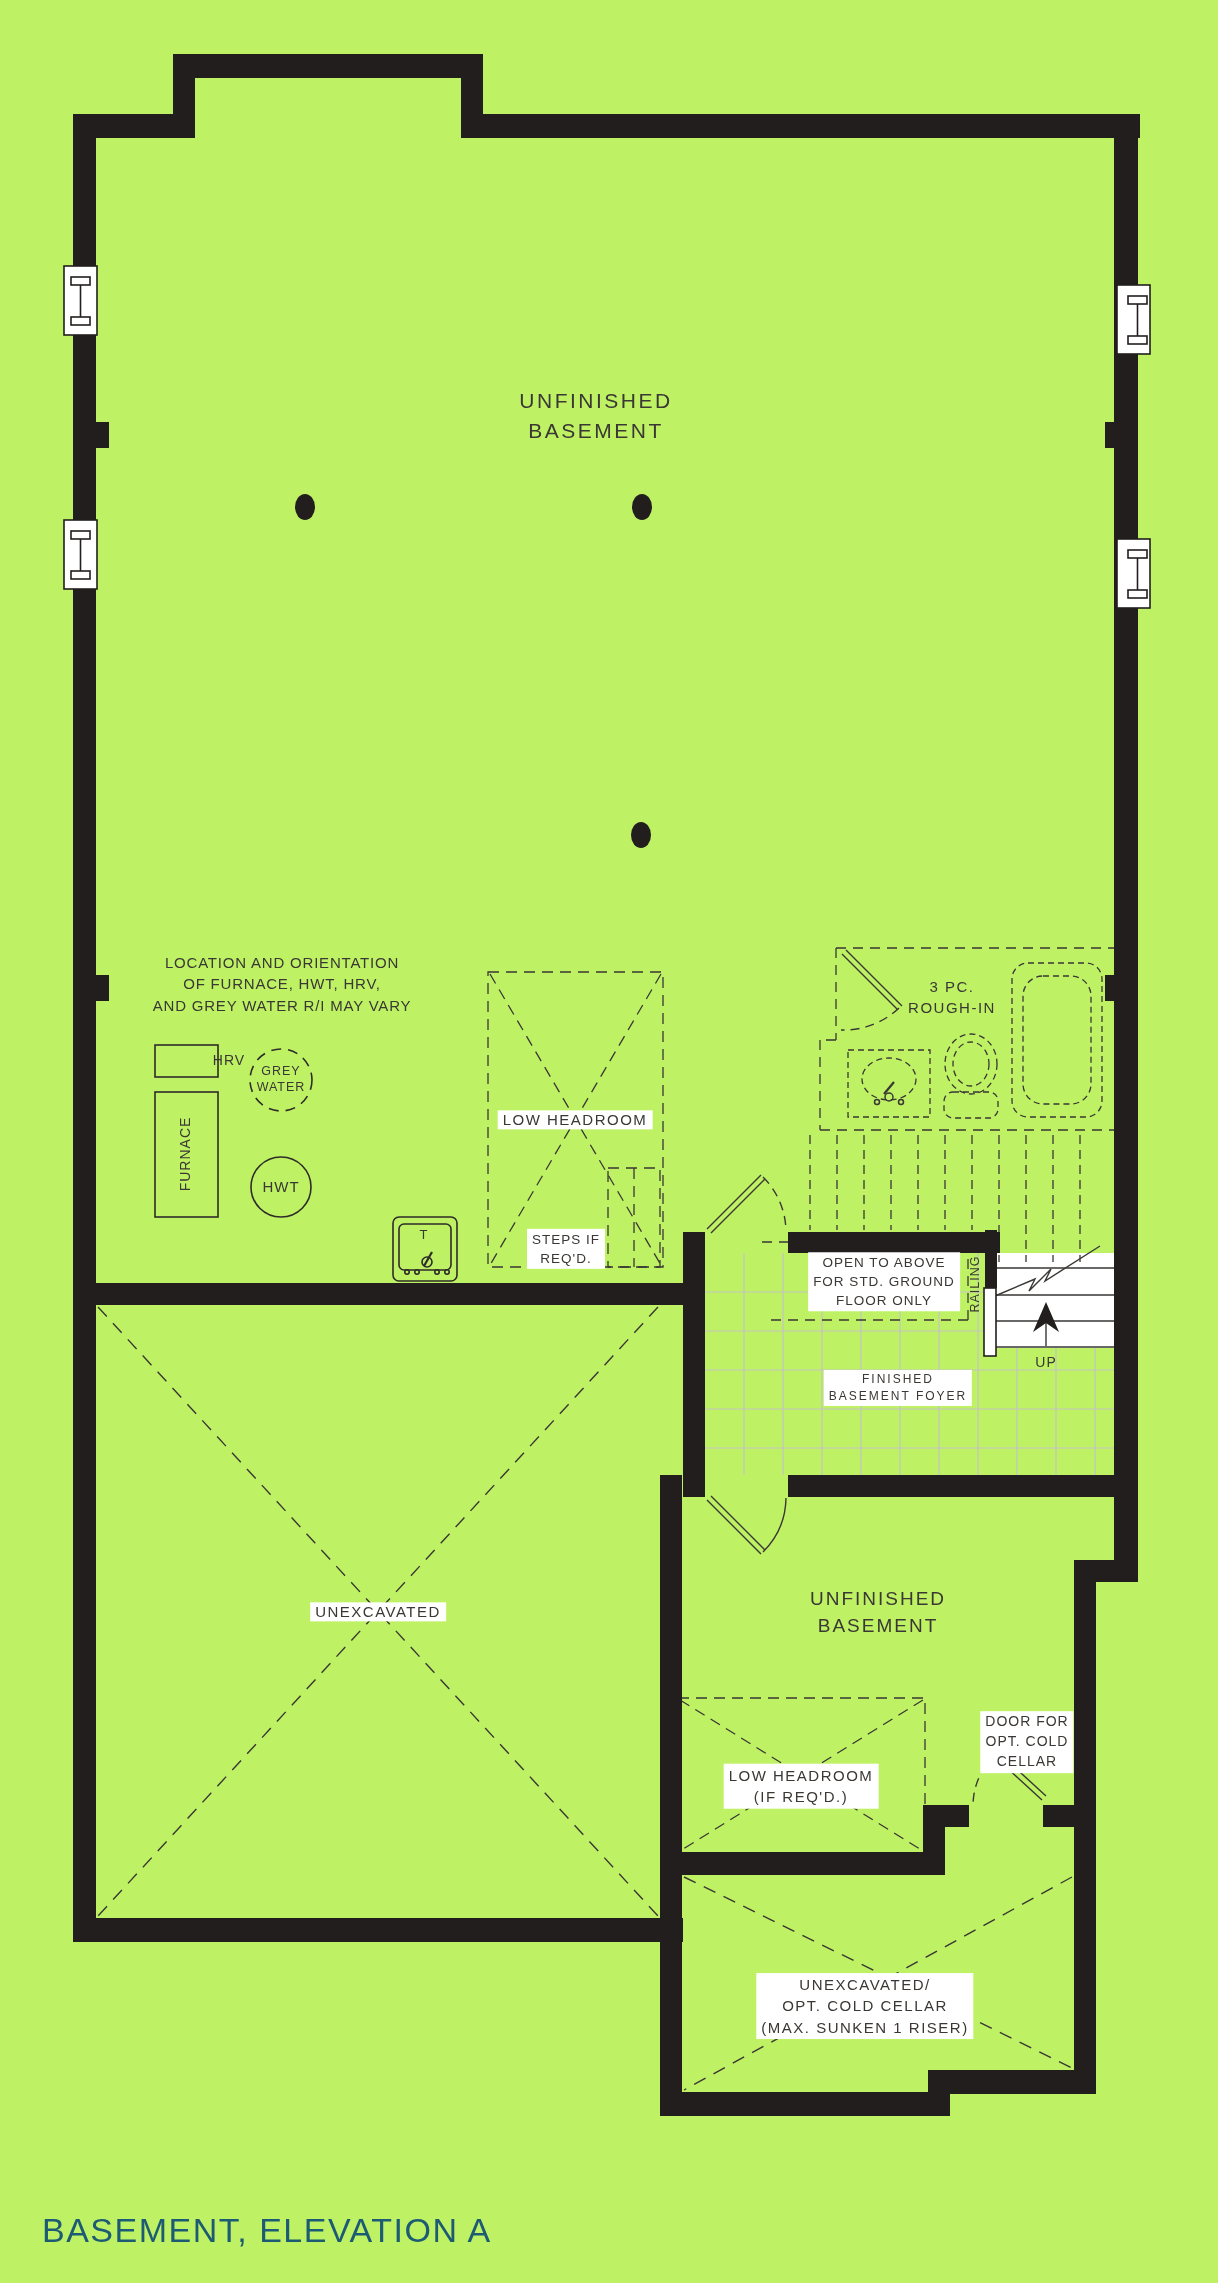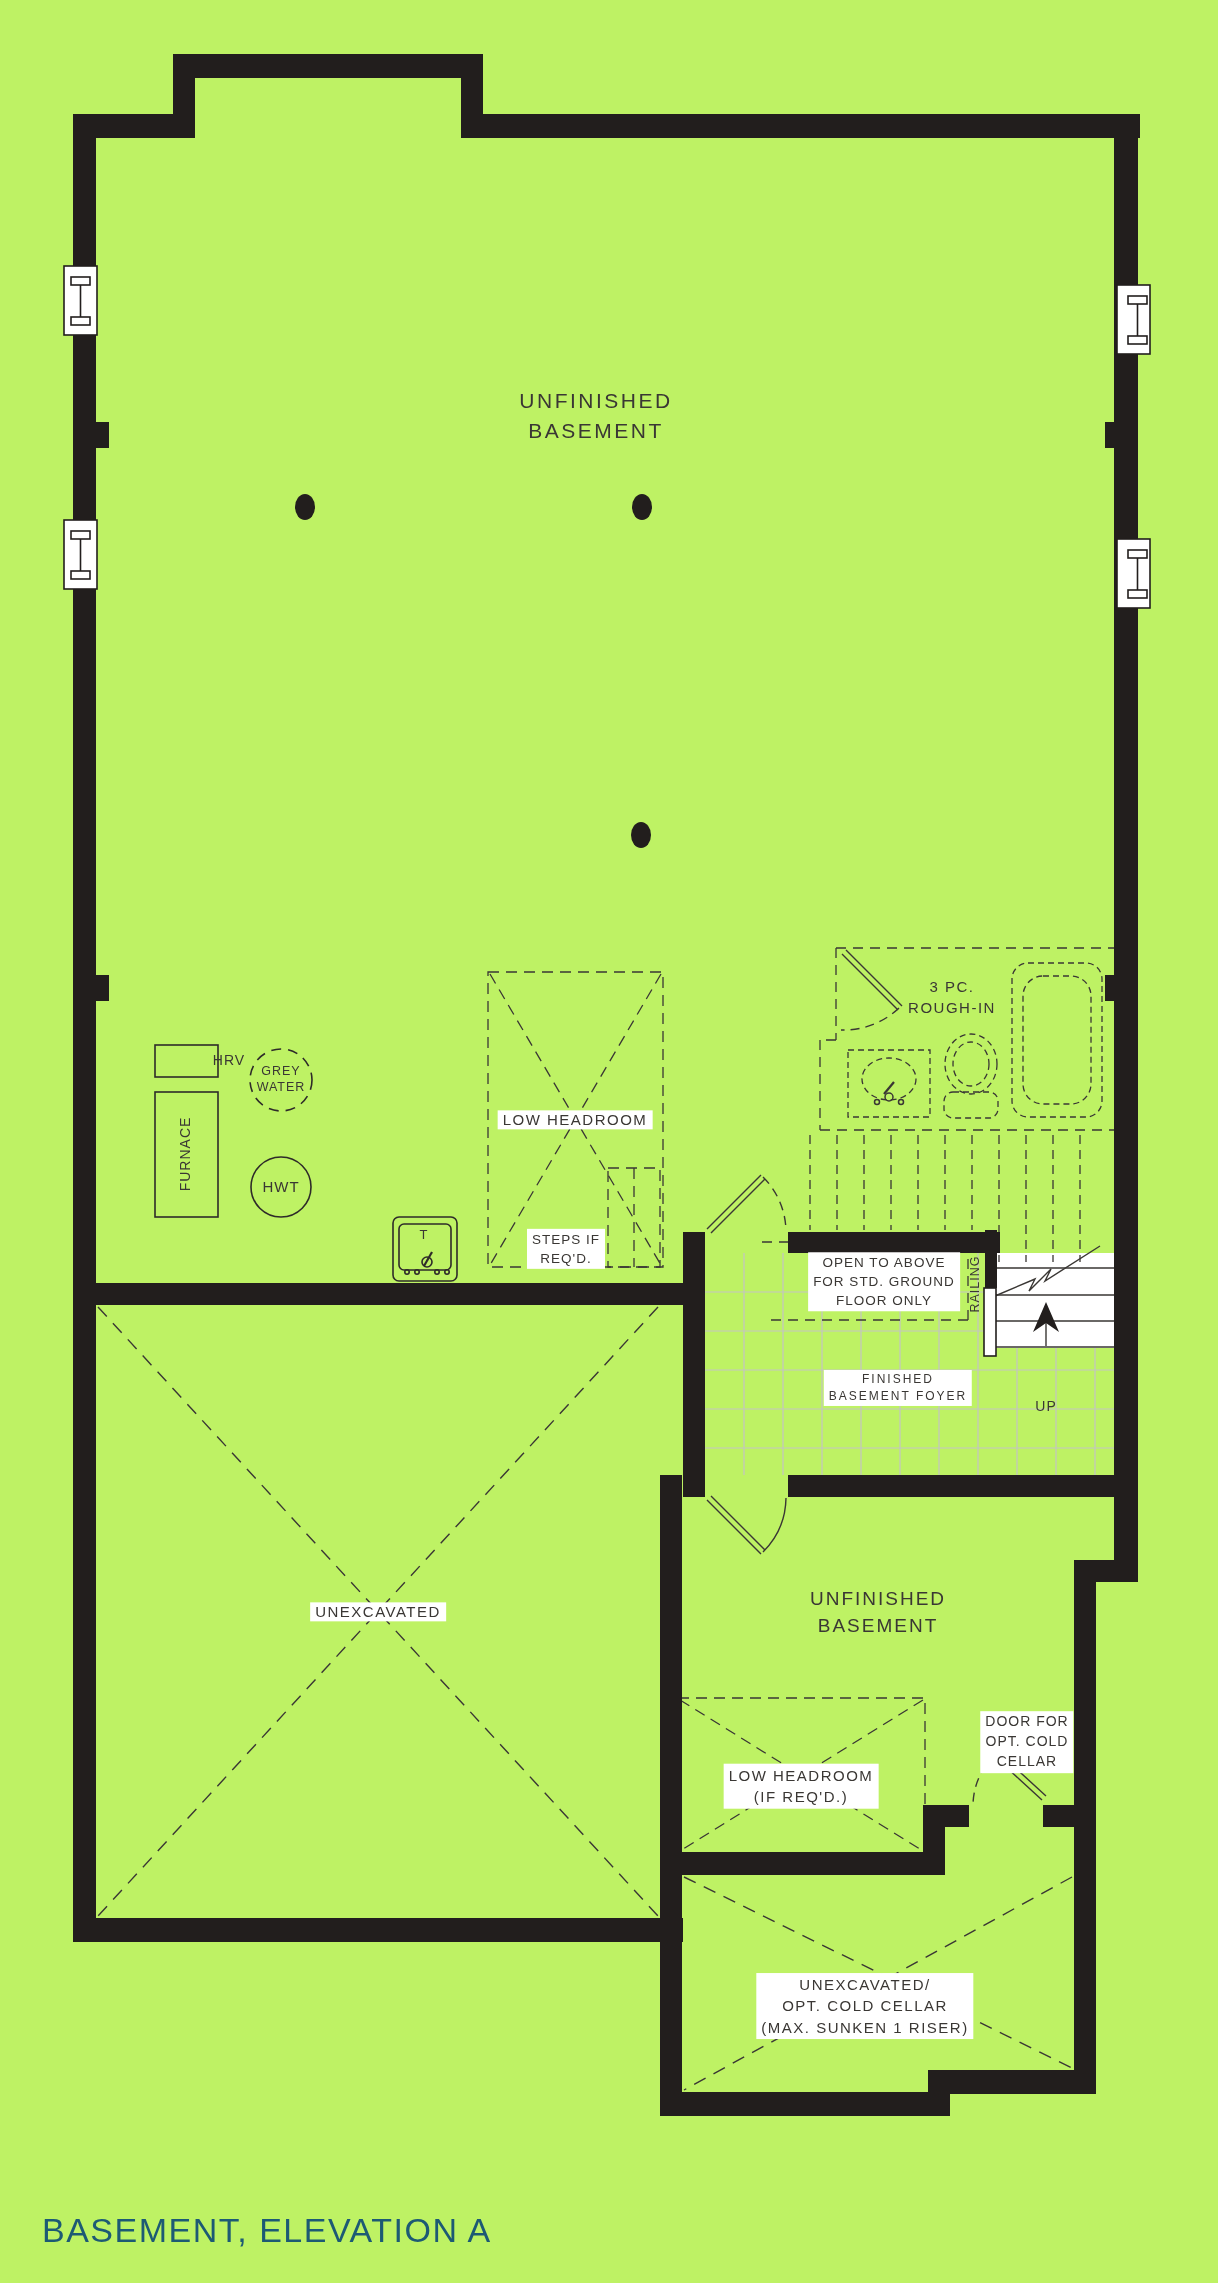--- a/index.html
+++ b/index.html
@@ -183,36 +183,39 @@
 
   <g fill="#221e1d">
     <ellipse cx="305" cy="507" rx="10" ry="13"></ellipse>
     <ellipse cx="642" cy="507" rx="10" ry="13"></ellipse>
     <ellipse cx="641" cy="835" rx="10" ry="13"></ellipse>
   </g>
 </svg>
 
   <div class="lbl room" style="left:596px;top:416px;">UNFINISHED
 BASEMENT</div>
+  <div class="lbl mid" style="left:282px;top:984px;letter-spacing:0.8px;">LOCATION AND ORIENTATION
+OF FURNACE, HWT, HRV,
+AND GREY WATER R/I MAY VARY</div>
   <div class="lbl sm" style="left:186px;top:1061px;font-size:14px;margin-left:43px;">HRV</div>
   <div class="lbl sm" style="left:281px;top:1080px;font-size:12.5px;line-height:1.25;text-align:center;">GREY
 WATER</div>
   <div class="lbl sm vert" style="left:186px;top:1154px;font-size:14px;">FURNACE</div>
   <div class="lbl sm" style="left:281px;top:1187px;font-size:15px;">HWT</div>
   <div class="lbl sm" style="left:424px;top:1235px;">T</div>
   <div class="lbl mid" style="left:575px;top:1120px;"><span class="bg">LOW HEADROOM</span></div>
   <div class="lbl sm" style="left:566px;top:1249px;font-size:13.5px;"><span class="bg" style="display:inline-block;">STEPS IF
 REQ'D.</span></div>
   <div class="lbl mid" style="left:952px;top:997px;">3 PC.
 ROUGH-IN</div>
   <div class="lbl sm" style="left:884px;top:1282px;font-size:13.5px;"><span class="bg" style="display:inline-block;">OPEN TO ABOVE
 FOR STD. GROUND
 FLOOR ONLY</span></div>
   <div class="lbl sm vert" style="left:976px;top:1284px;font-size:12.5px;">RAILING</div>
-  <div class="lbl sm" style="left:1046px;top:1363px;font-size:14px;margin-top:44px;">UP</div>
+  <div class="lbl sm" style="left:1046px;top:1363px;font-size:14px;">UP</div>
   <div class="lbl" style="left:898px;top:1388px;font-size:12px;letter-spacing:2px;"><span class="bg" style="display:inline-block;">FINISHED
 BASEMENT FOYER</span></div>
   <div class="lbl mid" style="left:378px;top:1612px;"><span class="bg">UNEXCAVATED</span></div>
   <div class="lbl" style="left:878px;top:1613px;font-size:19px;letter-spacing:2px;">UNFINISHED
 BASEMENT</div>
   <div class="lbl mid" style="left:801px;top:1786px;"><span class="bg" style="display:inline-block;">LOW HEADROOM
 (IF REQ'D.)</span></div>
   <div class="lbl sm" style="left:1027px;top:1742px;font-size:14px;"><span class="bg" style="display:inline-block;">DOOR FOR
 OPT. COLD
 CELLAR</span></div>

